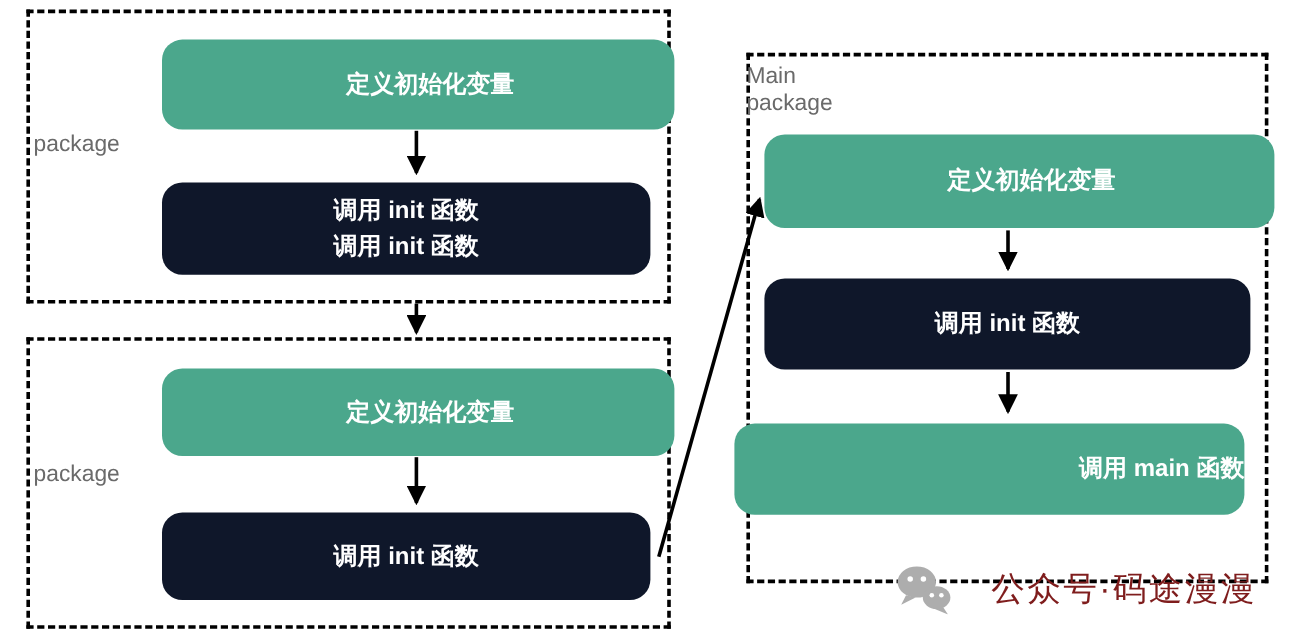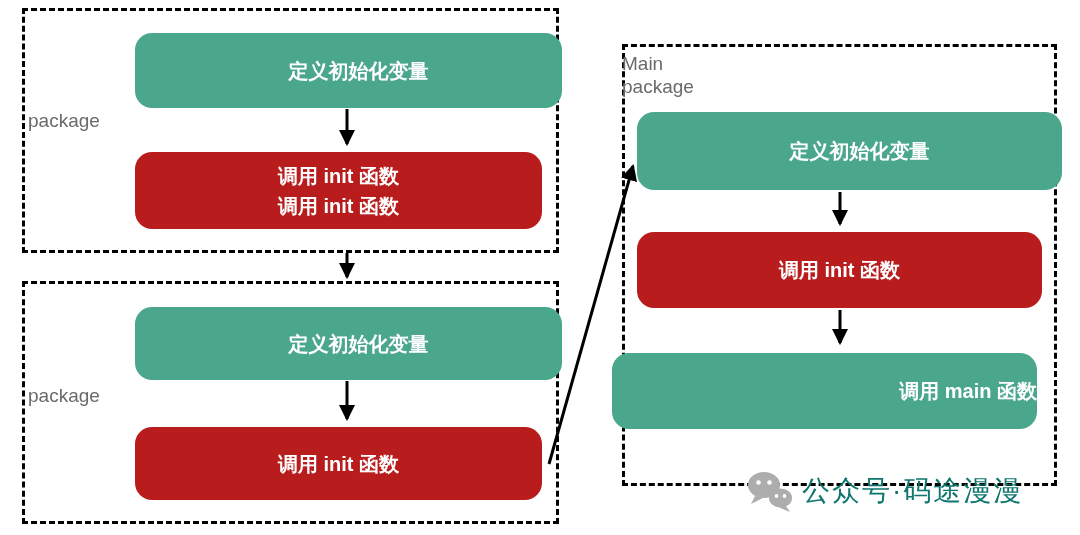--- a/index.html
+++ b/index.html
@@ -48,21 +48,21 @@
     flex-direction: column;
     align-items: center;
     justify-content: center;
     color: #ffffff;
     font-size: 20px;
     font-weight: bold;
     line-height: 30px;
     text-align: center;
   }
   .green  { background: #4BA78C; padding-left: 20px; }
-  .orange { background: #b91c1c; }
+  .orange { background: #0f172a; }
 
   .n-sub1-green  { left: 135px; top: 33px;  width: 407px; height: 75px; }
   .n-sub1-orange { left: 135px; top: 152px; width: 407px; height: 77px; }
   .n-sub2-green  { left: 135px; top: 307px; width: 407px; height: 73px; }
   .n-sub2-orange { left: 135px; top: 427px; width: 407px; height: 73px; }
   .n-main-green1 { left: 637px; top: 112px; width: 405px; height: 78px; }
   .n-main-orange { left: 637px; top: 232px; width: 405px; height: 76px; }
   .n-main-green2 { left: 612px; top: 353px; width: 405px; height: 76px; align-items: flex-end; }
 
   
@@ -79,24 +79,25 @@
   .watermark {
     position: absolute;
     left: 746px;
     top: 470px;
     display: flex;
     align-items: center;
     gap: 8px;
     z-index: 5;
   }
   .wm-text {
-    color: #0f766e;
+    color: #7f1d1d;
     font-size: 28px;
     letter-spacing: 2px;
     white-space: nowrap;
+    margin-left: 24px;
   }
 </style>
 </head>
 <body>
 
 <div class="canvas">
 
   <div class="pkg sub1"></div>
   <div class="pkg sub2"></div>
   <div class="pkg main"></div>

